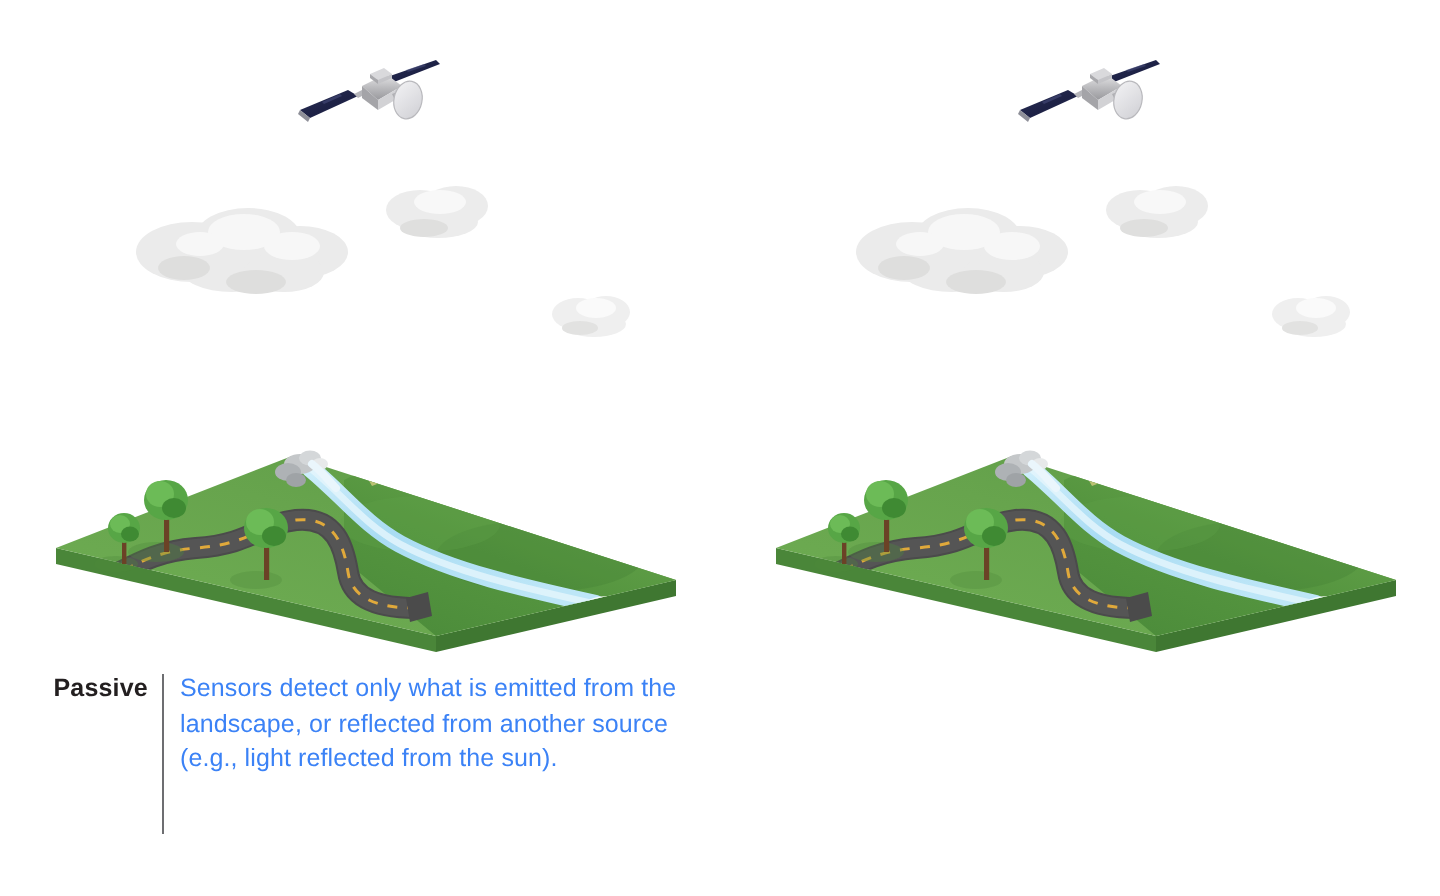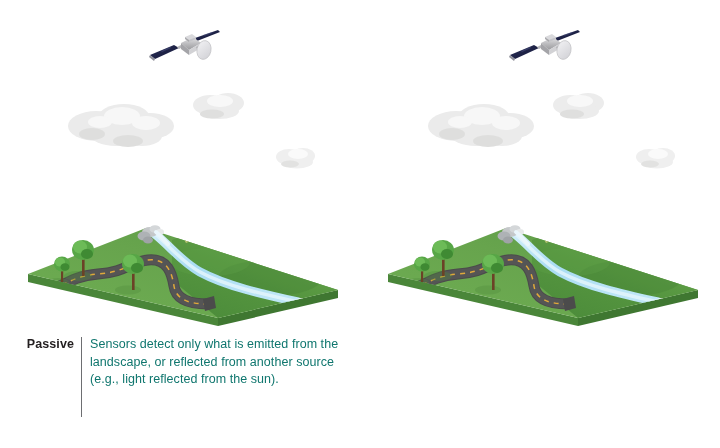--- a/index.html
+++ b/index.html
@@ -101,21 +101,21 @@
     height: 80px;
     background: #6d6e71;
     margin-top: 1px;
   }
 
   .caption-body {
     flex: 1 1 auto;
     padding-left: 8px;
     font-size: 12.5px;
     line-height: 17.5px;
-    color: #0f766e;
+    color: #3b82f6;
     letter-spacing: 0.05px;
   }
 </style>
 </head>
 <body>
 
 <div class="figure">
 
   <div class="panel left">
 

